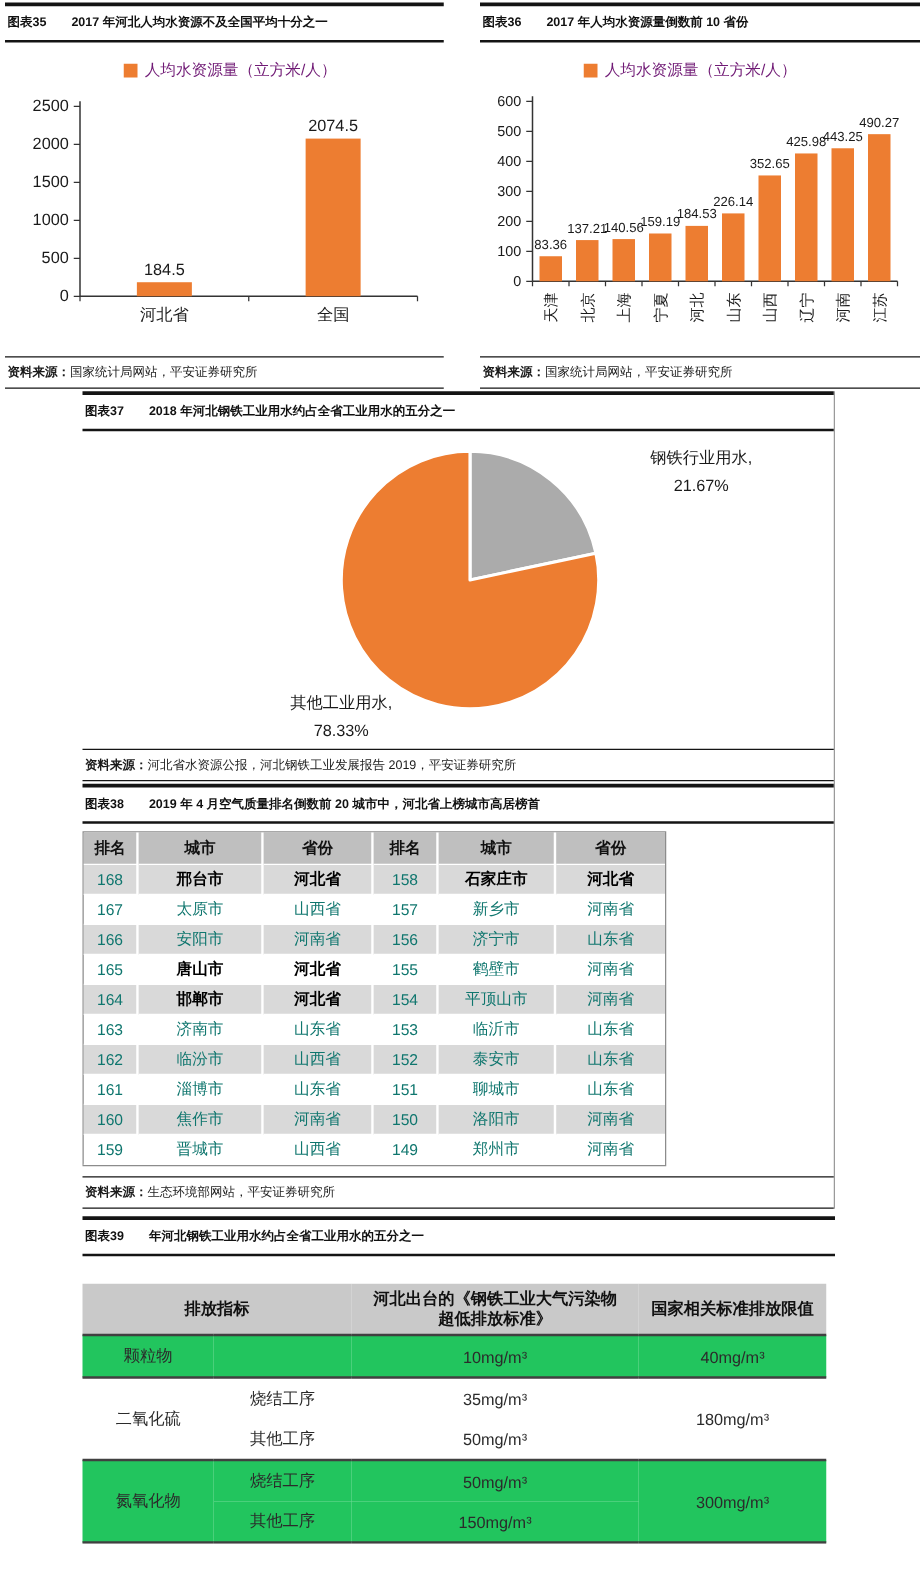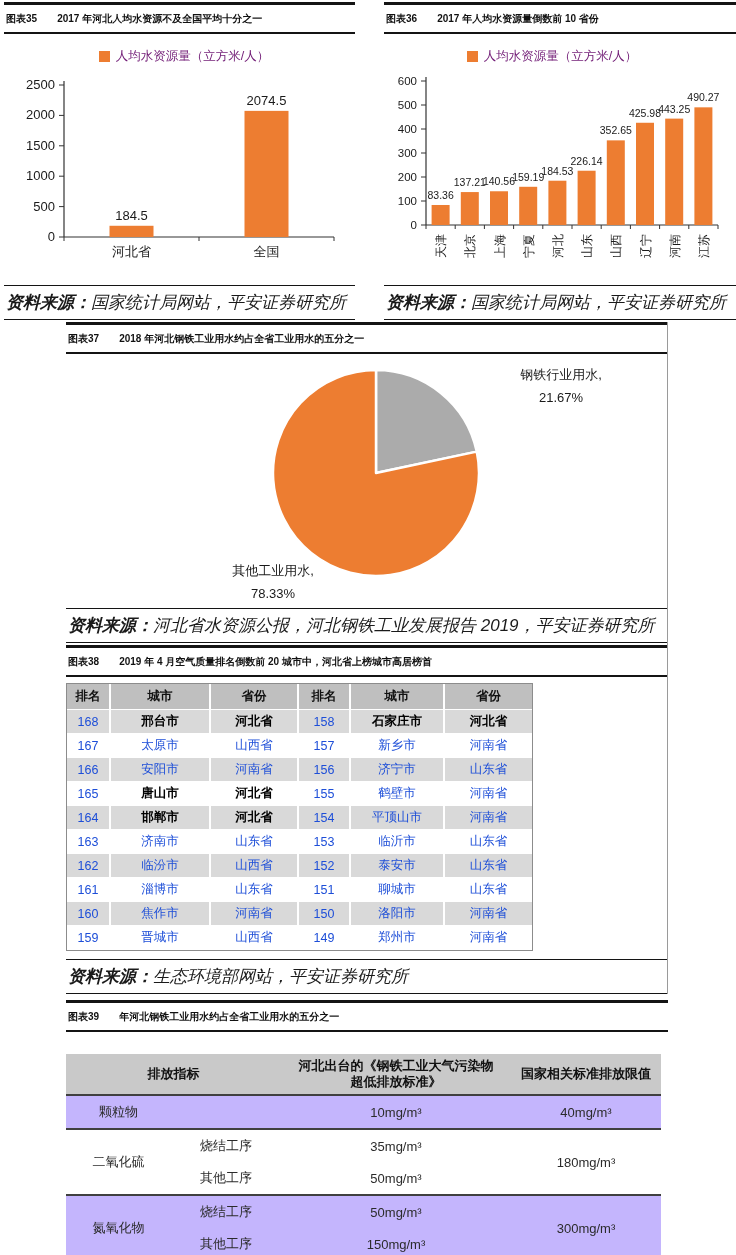--- a/index.html
+++ b/index.html
@@ -8,47 +8,47 @@
   .fig-head{display:flex;gap:20px;border-top:3px solid #141414;border-bottom:2px solid #141414;
     padding:5px 2px;font-weight:700;font-size:10px;line-height:17px}
   .fig-tag{white-space:nowrap}
   .col1 .fig-head{margin:2px 13px 0 4px}
   .col2 .fig-head{margin:2px 0 0 16px}
   .legend{display:flex;justify-content:center;align-items:center;gap:6px;margin-top:14px;
     font-size:12.5px;color:#701a75}
   .swatch{width:11px;height:11px;background:#ED7D31;display:inline-block}
   svg{display:block}
   .src{border-top:1.5px solid #141414;border-bottom:1.5px solid #141414;padding:5px 2px;
-    font-style:italic;font-size:17px;color:#1a1a1a;margin-top:6px}
+    font-size:10px;color:#1a1a1a;margin-top:6px}
   .src-b{font-weight:700}
   .src-t{font-weight:500}
   .col1 .src{margin:6px 13px 0 4px}
   .col2 .src{margin:6px 0 0 16px}
   .sectionB{margin-left:66px;width:602px;margin-top:2px}
   .inset{border-right:1px solid #9a9a9a}
   .inset .fig-head{margin:0}
   .inset .src{margin:2px 0 0 0}
   .head-38{margin-top:2px !important}
   .src-38{margin-top:8px !important}
   .t38wrap{display:flex;justify-content:flex-start;margin-top:6px}
   table.t38{border-collapse:separate;border-spacing:0;border:1px solid #8c8c8c;font-size:12.5px}
   .t38 th{background:#BFBFBF;font-weight:700;padding:4px 0;border-right:2px solid #fff;
     border-bottom:1px solid #fff;color:#111}
-  .t38 td{padding:3px 0;text-align:center;color:#1d4ed8;border-right:2px solid #fff;
+  .t38 td{padding:3px 0;text-align:center;color:#0f766e;border-right:2px solid #fff;
     border-bottom:1px solid #fff}
   .t38 th:last-child,.t38 td:last-child{border-right:none}
   .t38 tr.alt td{background:#D9D9D9}
   .t38 td.hb{font-weight:700;color:#000}
   .fig39blk{margin-top:6px}
   .fig39blk .fig-head{margin:0}
   table.t39{border-collapse:collapse;width:595px;font-size:13px;margin-top:22px}
   .t39 th{background:#C9C9C9;font-weight:700;padding:4px 2px;border-bottom:2px solid #404040;
     white-space:pre-line;line-height:16px;text-align:center;color:#111}
   .t39 td{text-align:center;padding:7px 2px;color:#2b2b2b}
-  .t39 td.sh{background:#c4b5fd}
+  .t39 td.sh{background:#22c55e}
   .t39 td.bb{border-bottom:2px solid #404040}
 </style>
 </head>
 <body>
 
 <div class="page">
 
   <div class="top-grid">
 
     <section class="col col1">

